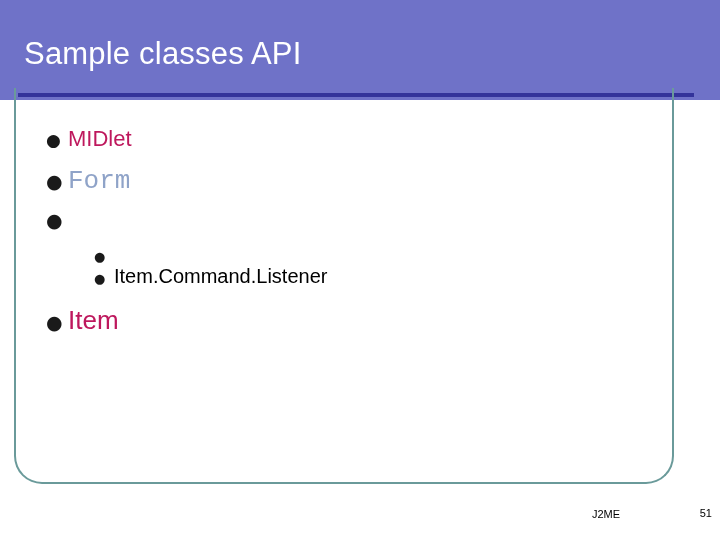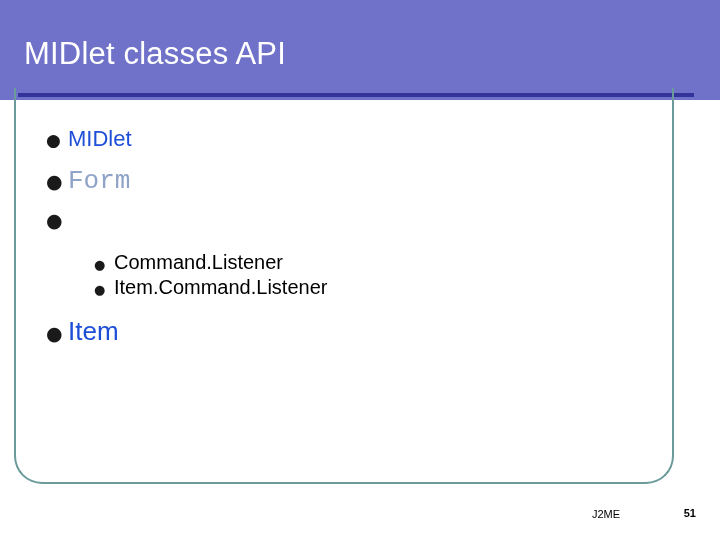--- a/index.html
+++ b/index.html
@@ -90,21 +90,21 @@
   .lvl1 {
     margin-bottom: 4px;
   }
   .lvl1 .b-mark {
     font-size: 17px;
     width: 22px;
     color: #1a1a1a;
   }
   .lvl1 .txt {
     font-size: 22px;
-    color: #1d4ed8;
+    color: #be185d;
     line-height: 1.18;
   }
   .lvl1.big .txt {
     font-size: 26px;
   }
   .lvl1.big .b-mark {
     font-size: 19px;
   }
   .lvl1.accent .txt {
     color: #8fa3c8;
@@ -132,36 +132,36 @@
     position: absolute;
     left: 0;
     top: 508px;
     width: 620px;
     text-align: right;
     font-size: 11px;
     color: #000000;
   }
   .footer-page {
     position: absolute;
-    right: 24px;
+    right: 8px;
     top: 507px;
     font-size: 11px;
-    font-weight: bold;
+    font-weight: normal;
     color: #000000;
   }
 </style>
 </head>
 <body>
 
 <div class="slide">
 
   <div class="header-band"></div>
   <div class="left-strip"></div>
 
-  <div class="title">MIDlet classes API</div>
+  <div class="title">Sample classes API</div>
   <div class="title-rule"></div>
 
   <div class="body-frame"></div>
 
   <div class="content">
 
     <div class="bullet-row lvl1">
       <span class="b-mark">●</span>
       <span class="txt">MIDlet</span>
     </div>
@@ -176,21 +176,20 @@
     <div class="spacer-sm"></div>
 
     <div class="bullet-row lvl1 big">
       <span class="b-mark">●</span>
     </div>
 
     <div class="spacer-md"></div>
 
     <div class="bullet-row lvl2">
       <span class="b-mark">●</span>
-      <span class="txt">Command.Listener</span>
     </div>
 
     <div class="bullet-row lvl2">
       <span class="b-mark">●</span>
       <span class="txt">Item.Command.Listener</span>
     </div>
 
     <div class="spacer-md"></div>
 
     <div class="bullet-row lvl1 big">

